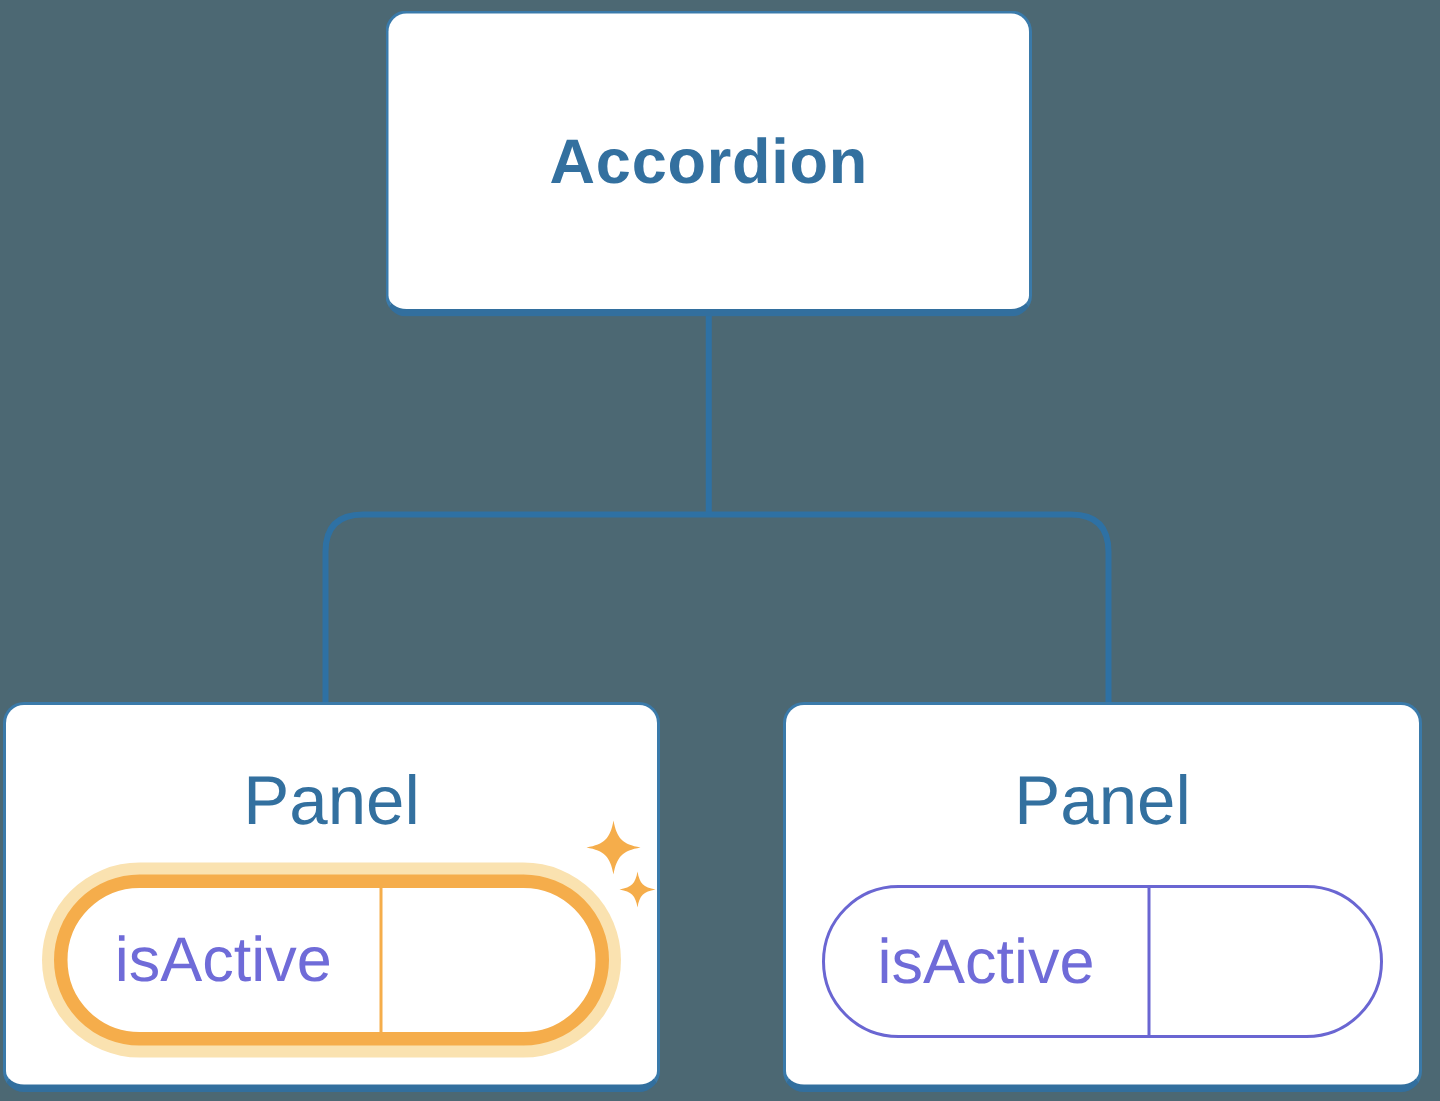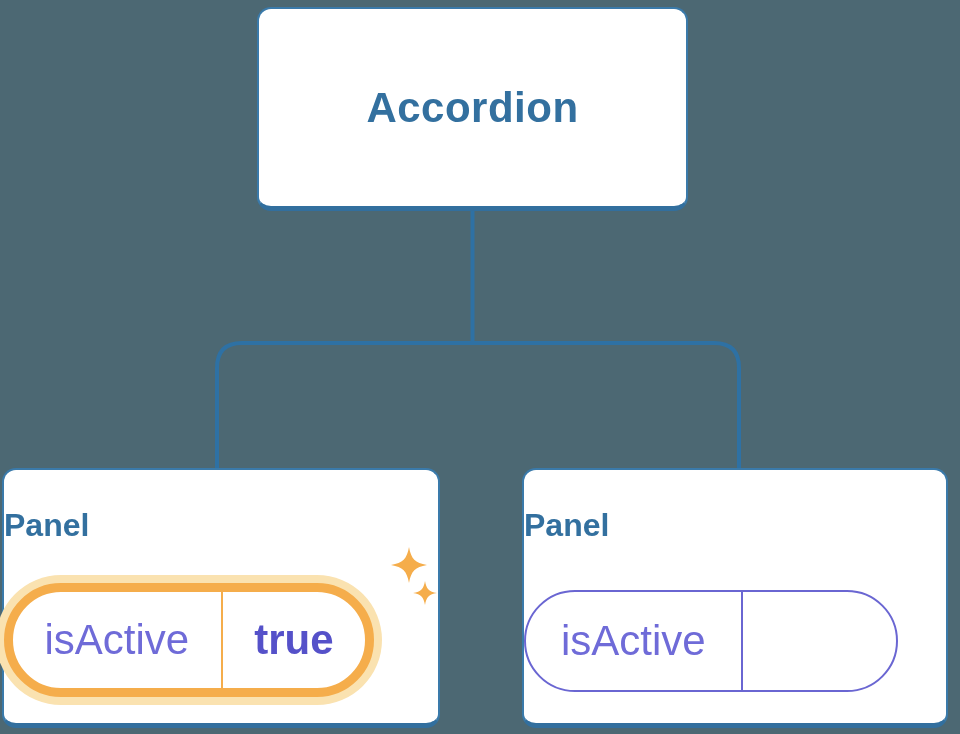--- a/index.html
+++ b/index.html
@@ -31,24 +31,24 @@
     display:flex; align-items:center; justify-content:center;
   }
   .node-label {
     font-size:42px; font-weight:600; color:var(--node-text); letter-spacing:.5px;
     line-height:1;
   }
   .panel { top:468px; height:260px; }
   .panel-left  { left:2px;   width:438px; }
   .panel-right { left:522px; width:426px; }
   .panel-title {
-    position:absolute; top:36px; left:0; width:100%; 
-    font-size:32px; font-weight:700; color:var(--node-text); line-height:1.2;
+    position:absolute; top:36px; left:0; width:100%; text-align:center;
+    font-size:46px; font-weight:400; color:var(--node-text); line-height:1.2;
   }
-  .pill-row { position:absolute; left:0; right:0; display:flex; justify-content:flex-start; }
+  .pill-row { position:absolute; left:0; right:0; display:flex; justify-content:center; }
   .panel-left  .pill-row { top:113px; }
   .panel-right .pill-row { top:120px; }
   .pill {
     display:flex; align-items:stretch; background:#fff; border-radius:999px;
     overflow:hidden;
   }
   .pill-active {
     width:370px; height:114px;
     border:9px solid var(--active-ring);
     box-shadow:0 0 0 8px var(--active-ring-glow);
@@ -88,21 +88,20 @@
   <div class="node panel panel-left">
     <div class="panel-title">Panel</div>
     <svg class="sparkles" viewBox="0 0 72 72" xmlns="http://www.w3.org/2000/svg" aria-hidden="true">
       <path d="M33,7 C35.2,19 39,22.8 51,25 C39,27.2 35.2,31 33,43 C30.8,31 27,27.2 15,25 C27,22.8 30.8,19 33,7 Z"></path>
       <path d="M49,41 C50.4,49 52.9,51.6 61,53 C52.9,54.4 50.4,57 49,65 C47.6,57 45.1,54.4 37,53 C45.1,51.6 47.6,49 49,41 Z"></path>
     </svg>
     <div class="pill-row">
       <div class="pill pill-active">
         <span class="cell key">isActive</span>
         <span class="divider"></span>
-        <span class="cell val">true</span>
       </div>
     </div>
   </div>
 
   <div class="node panel panel-right">
     <div class="panel-title">Panel</div>
     <div class="pill-row">
       <div class="pill pill-inactive">
         <span class="cell key">isActive</span>
         <span class="divider"></span>

